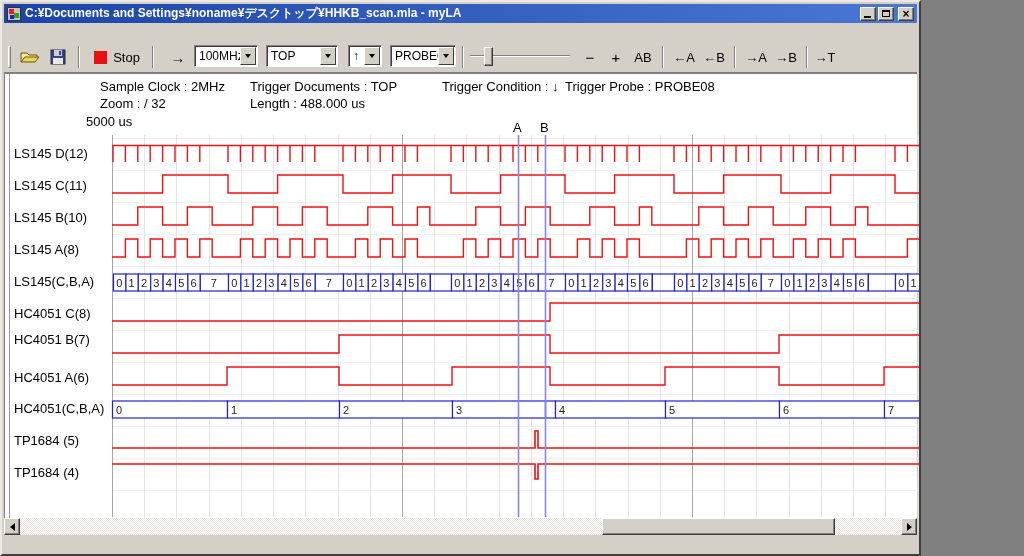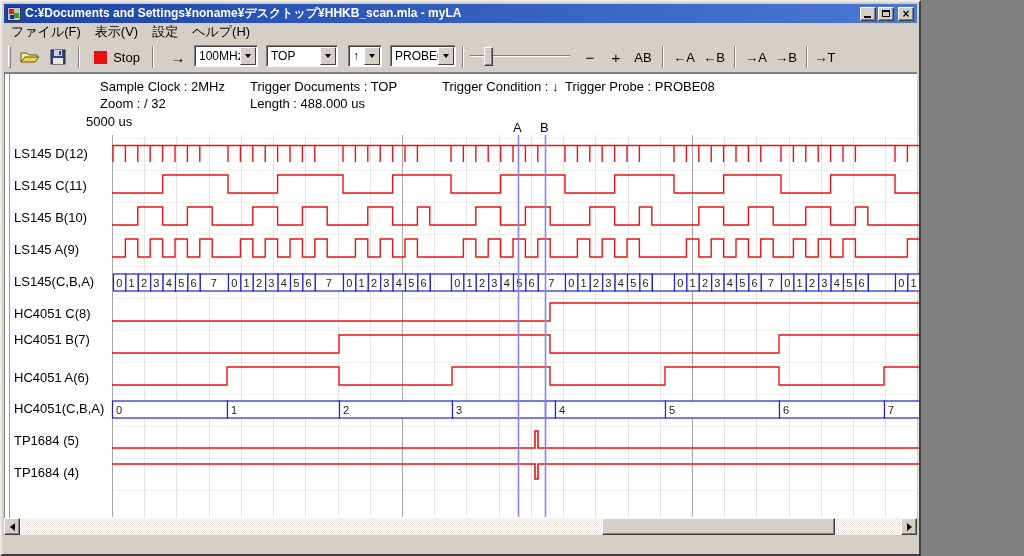--- a/index.html
+++ b/index.html
@@ -77,26 +77,20 @@
         <span class="glyph-min"></span>
       </span>
     <span class="winbtn">
         <span class="glyph-max"></span>
       </span>
     <span class="winbtn close">
         <span class="glyph-x">×</span>
       </span>
   </div>
 
-  <div class="menubar">
-    <span class="menu-item">ファイル(F)</span>
-    <span class="menu-item">表示(V)</span>
-    <span class="menu-item">設定</span>
-    <span class="menu-item">ヘルプ(H)</span>
-  </div>
 
   <div class="toolbar">
     <span class="tb-grip"></span>
     <span class="tb" style="left:13px;width:26px;">
       <svg width="20" height="16">
         <path d="M1,13 L1,4 L7,4 L9,6 L17,6 L17,8" fill="#f7e9a0" stroke="#6b5900"></path>
         <path d="M1,13 L5,8 L19,8 L15,13 Z" fill="#f0d060" stroke="#6b5900"></path>
       </svg>
     </span>
     <span class="tb" style="left:41px;width:26px;">
@@ -166,21 +160,21 @@
   <span class="overlay-label" style="left:440px;top:77px;">Trigger Condition : ↓</span>
   <span class="overlay-label" style="left:563px;top:77px;">Trigger Probe : PROBE08</span>
   <span class="overlay-label" style="left:84px;top:112px;">5000 us</span>
   <span class="overlay-label" style="left:511px;top:118px;">A</span>
   <span class="overlay-label" style="left:538px;top:118px;">B</span>
 
   <div id="channel-labels">
       <div class="overlay-label" style="left: 12px; top: 144px;">LS145 D(12)</div>
       <div class="overlay-label" style="left: 12px; top: 176px;">LS145 C(11)</div>
       <div class="overlay-label" style="left: 12px; top: 208px;">LS145 B(10)</div>
-      <div class="overlay-label" style="left: 12px; top: 240px;">LS145 A(9)</div>
+      <div class="overlay-label" style="left: 12px; top: 240px;">LS145 A(8)</div>
       <div class="overlay-label" style="left: 12px; top: 272px;">LS145(C,B,A)</div>
       <div class="overlay-label" style="left: 12px; top: 304px;">HC4051 C(8)</div>
       <div class="overlay-label" style="left: 12px; top: 330px;">HC4051 B(7)</div>
       <div class="overlay-label" style="left: 12px; top: 368px;">HC4051 A(6)</div>
       <div class="overlay-label" style="left: 12px; top: 399px;">HC4051(C,B,A)</div>
       <div class="overlay-label" style="left: 12px; top: 431px;">TP1684 (5)</div>
       <div class="overlay-label" style="left: 12px; top: 463px;">TP1684 (4)</div>
     </div>
 
   <svg id="plot-svg" class="plot-layer" width="1024" height="556" viewBox="0 0 1024 556" style="overflow:hidden;">

